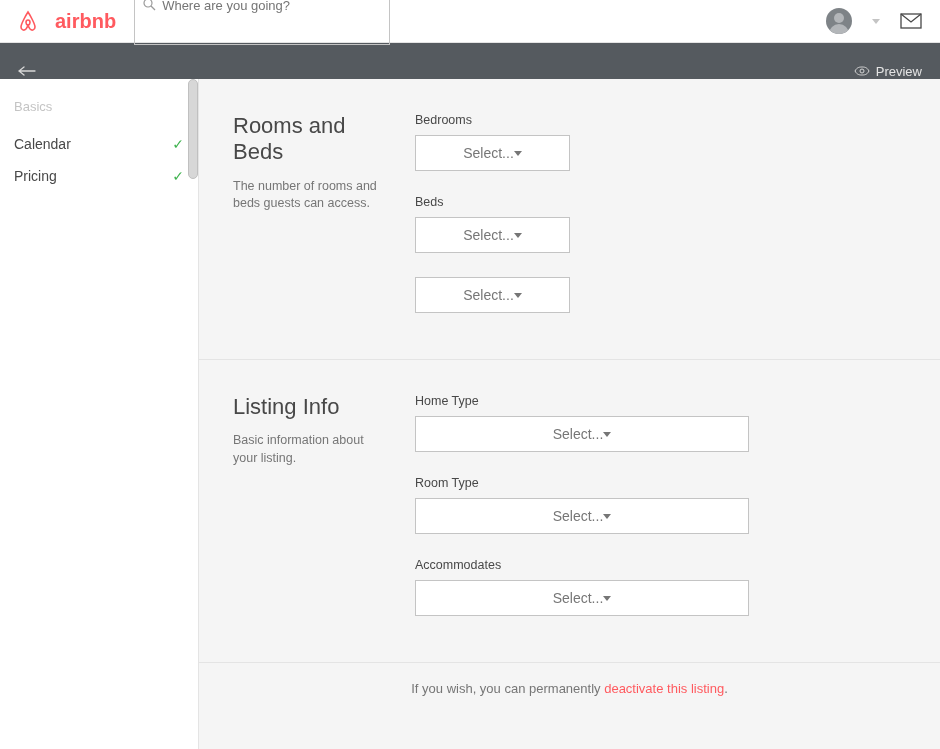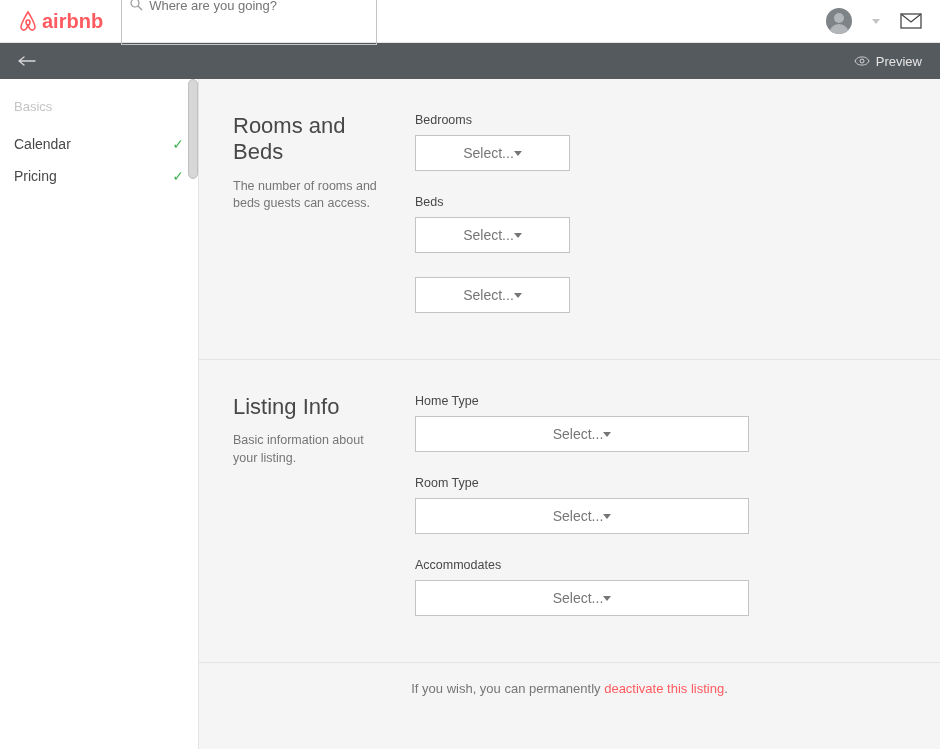--- a/index.html
+++ b/index.html
@@ -18,21 +18,21 @@
     align-items: center;
     padding: 0 18px;
     border-bottom: 1px solid #e4e4e4;
   }
   .logo {
     color: #ff5a5f;
     font-weight: 700;
     font-size: 20px;
     display: flex;
     align-items: center;
-    gap: 4px;
+    gap: 17px;
     margin-right: 18px;
     text-align: center;
   }
   .logo svg { display: block; }
   .search-box {
     width: 256px;
     height: 48px;
     border: 1px solid #c4c4c4;
     display: flex;
     align-items: flex-start;
@@ -84,21 +84,21 @@
     border-top: 5px solid #c4c4c4;
     width: 0; height: 0;
   }
   .mail-icon svg { display: block; stroke: #484848; }
 
   
   .toolbar {
     height: 36px;
     background: #555a5f;
     display: flex;
-    align-items: center;
+    align-items: flex-end;
     padding: 0 18px;
     color: #e4e4e4;
     font-size: 13px;
   }
   .toolbar .back-arrow { cursor: pointer; }
   .toolbar .preview {
     margin-left: auto;
     display: flex;
     align-items: center;
     gap: 6px;

